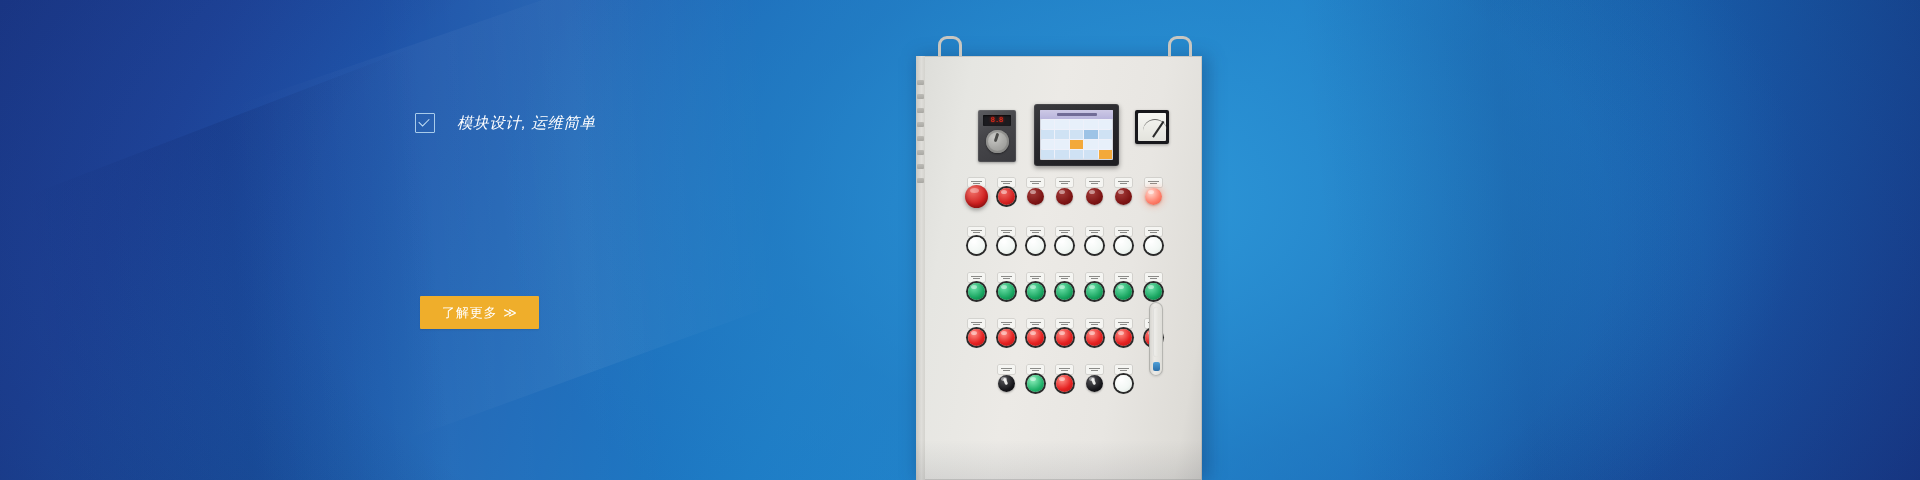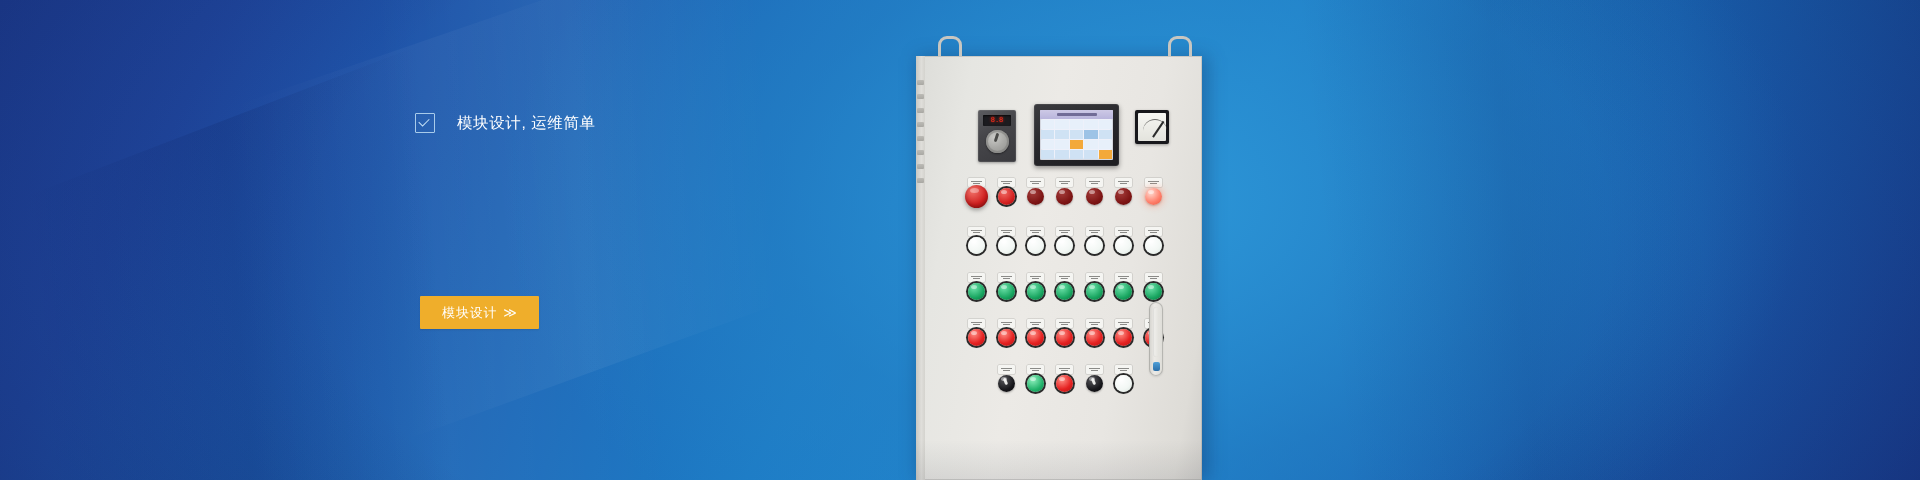--- a/index.html
+++ b/index.html
@@ -44,21 +44,21 @@
   .cbx{
     width:18px;height:18px;flex:0 0 18px;border:1px solid rgba(190,222,245,0.85);
     border-radius:1px;position:relative;margin-right:22px;
   }
   .cbx::after{
     content:"";position:absolute;left:3px;top:4px;width:9px;height:5px;
     border-left:1.6px solid rgba(205,232,250,0.95);
     border-bottom:1.6px solid rgba(205,232,250,0.95);
     transform:rotate(-45deg);
   }
-  .blabel{color:#ffffff;font-size:15.5px;letter-spacing:0.6px;line-height:1;}
+  .blabel{color:#ffffff;font-size:15.5px;letter-spacing:0.6px;line-height:1;font-style:italic;}
   .btn{
     position:absolute;left:420px;top:296px;width:119px;height:33px;
     background:#efae2b;border:0;border-radius:1px;cursor:pointer;
     display:flex;align-items:center;justify-content:center;
     box-shadow:0 1px 2px rgba(0,0,0,0.10);
   }
   .btn-label{color:#ffffff;font-size:13px;letter-spacing:0.8px;line-height:1;}
   .btn-chev{color:#fff;font-size:13px;margin-left:6px;opacity:.95;}
 
   
@@ -229,21 +229,21 @@
 
     <ul class="bullets">
       <li class="bullet">
         <span class="cbx"></span>
         <span class="blabel">模块设计, 运维简单</span>
       </li>
     </ul>
   </div>
 
   <button class="btn">
-    <span class="btn-label">模块设计</span>
+    <span class="btn-label">了解更多</span>
     <span class="btn-chev">≫</span>
   </button>
 
   <div class="photo">
     <div class="cab-shadow"></div>
 
     <div class="eye e1"></div>
     <div class="eye e2"></div>
 
     <div class="cab-top"></div>

